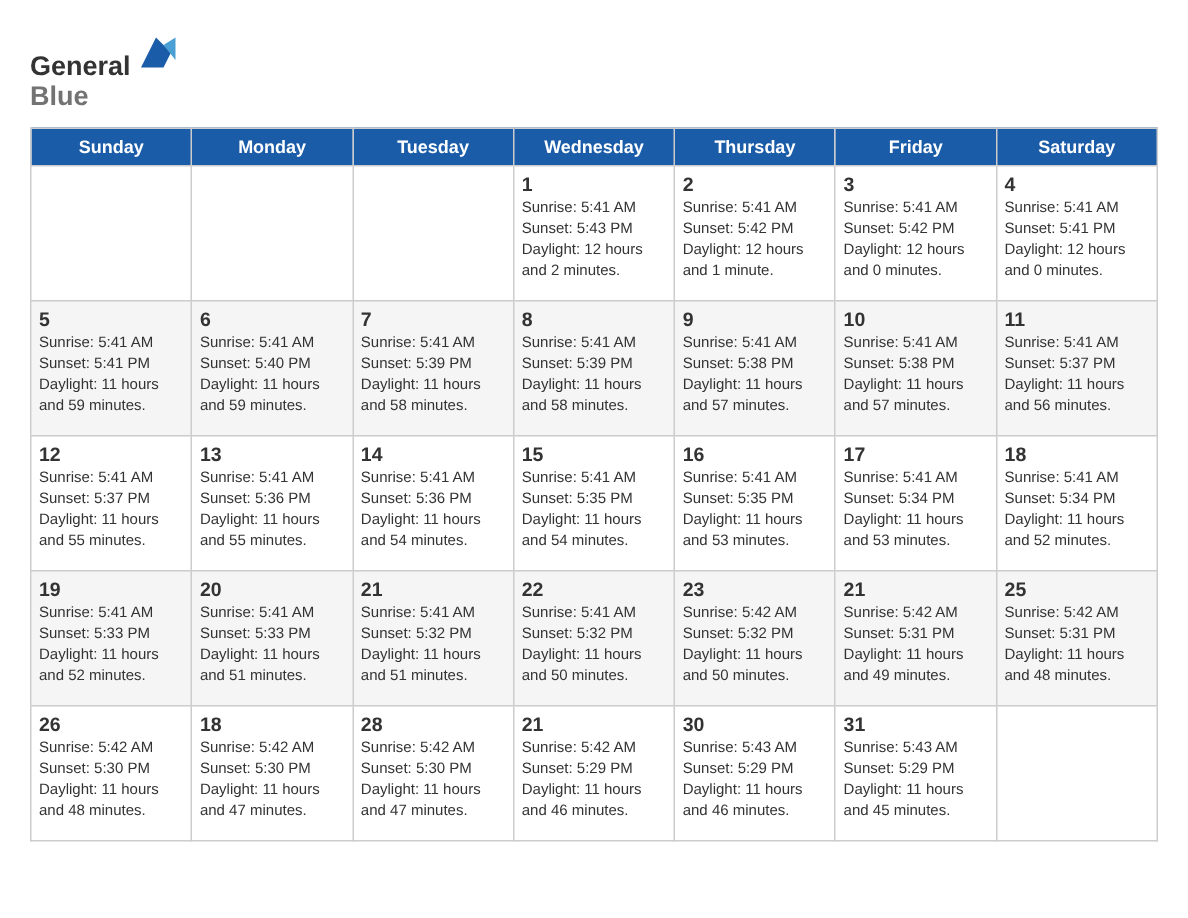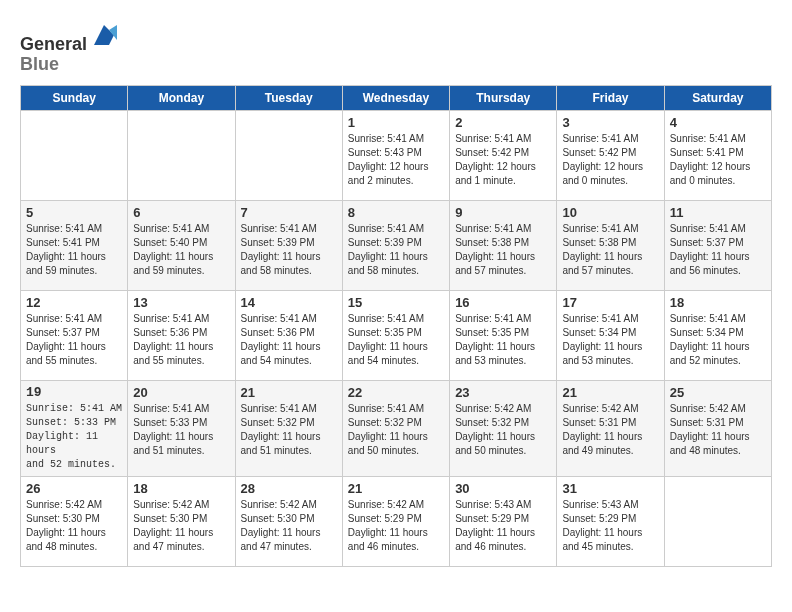--- a/index.html
+++ b/index.html
@@ -252,21 +252,21 @@
         </td>
         <td style="background: rgb(255, 255, 255);">
           <span class="day-num">18</span>
           <div class="cell-info" style="white-space: pre-line;">Sunrise: 5:41 AM
 Sunset: 5:34 PM
 Daylight: 11 hours
 and 52 minutes.</div>
         </td>
       </tr>
       <tr>
-        <td style="background: rgb(245, 245, 245); font-family: Liberation Mono, monospace;">
+        <td style="background: rgb(245, 245, 245);">
           <span class="day-num">19</span>
           <div class="cell-info" style="white-space: pre-line;">Sunrise: 5:41 AM
 Sunset: 5:33 PM
 Daylight: 11 hours
 and 52 minutes.</div>
         </td>
         <td style="background: rgb(245, 245, 245);">
           <span class="day-num">20</span>
           <div class="cell-info" style="white-space: pre-line;">Sunrise: 5:41 AM
 Sunset: 5:33 PM

